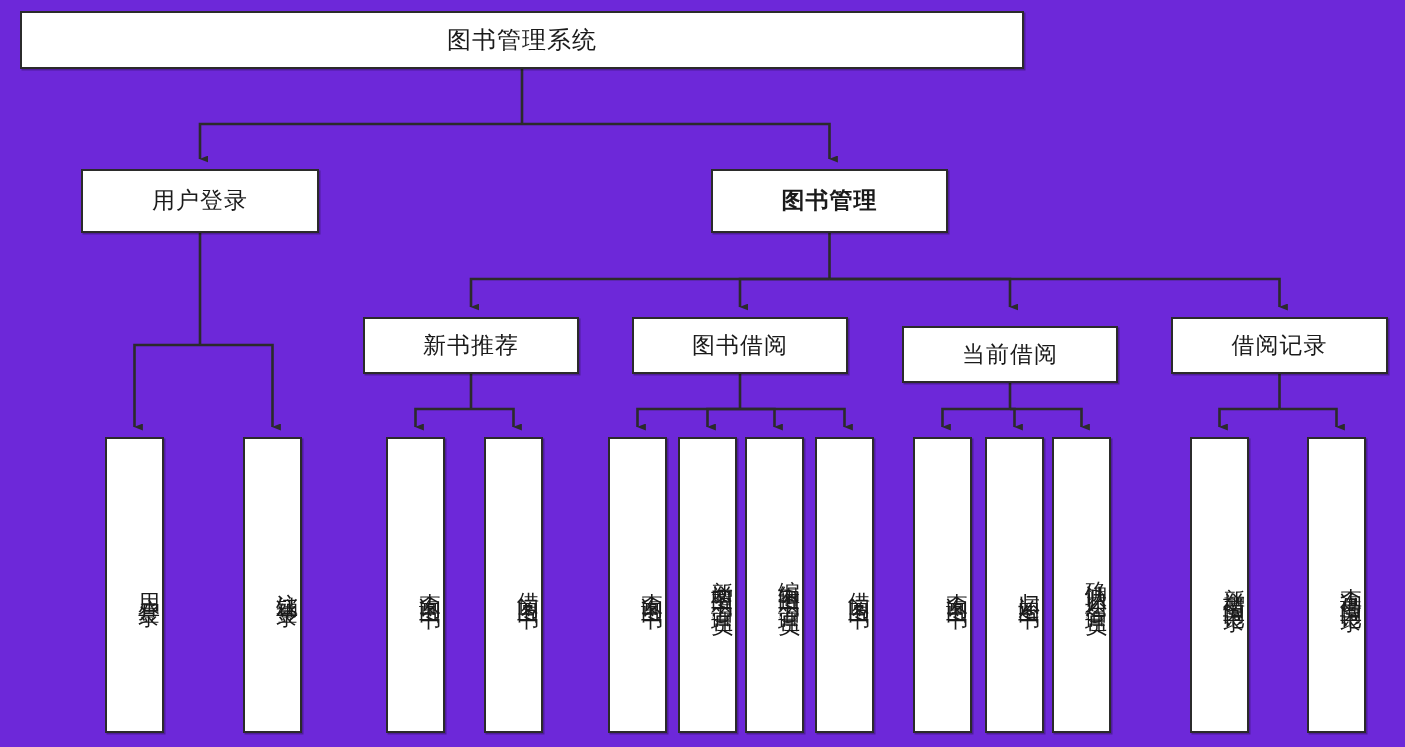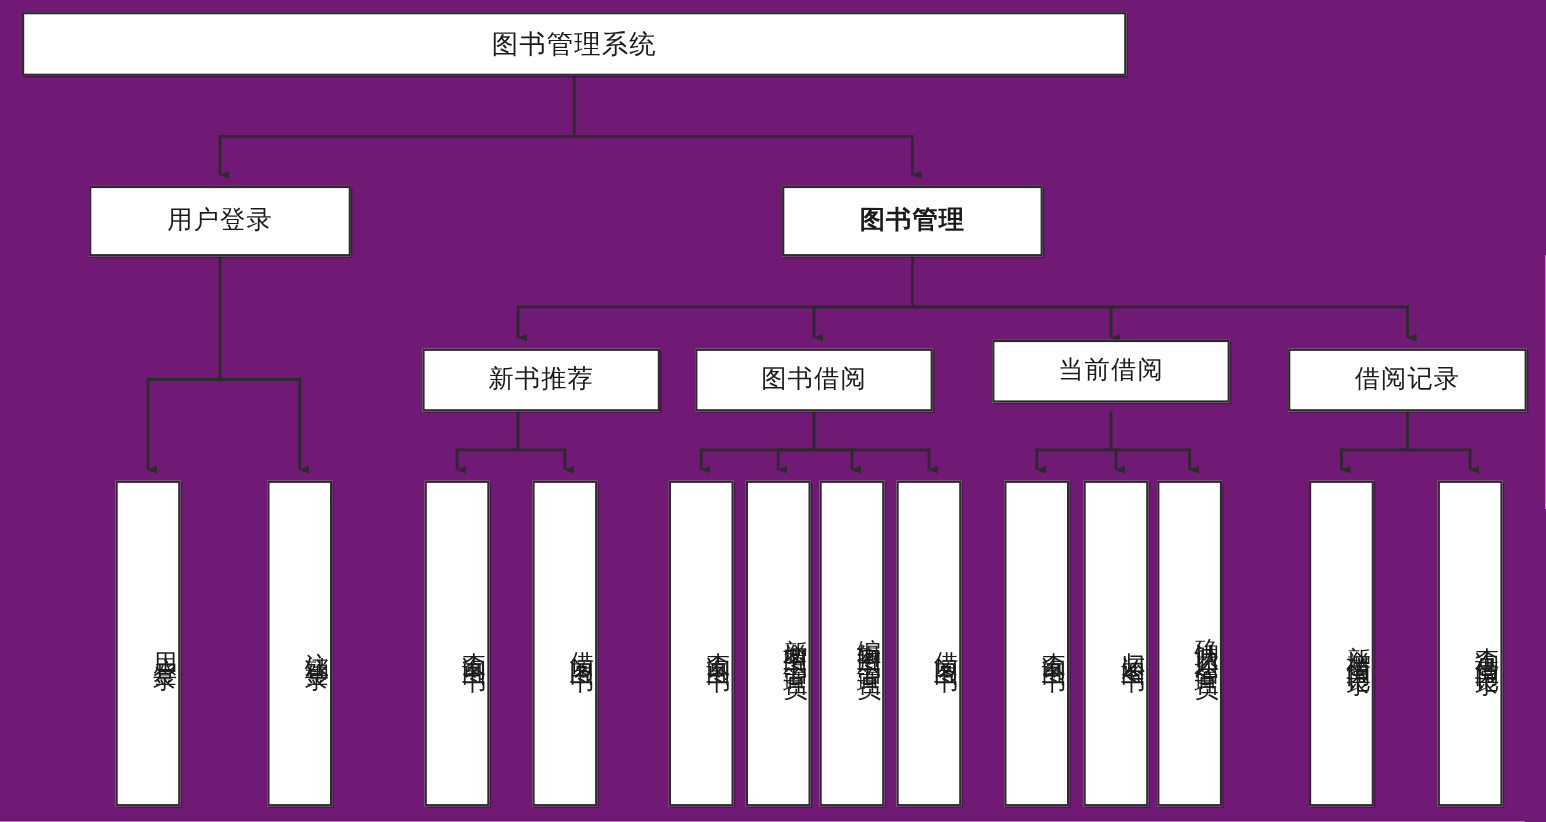--- a/index.html
+++ b/index.html
@@ -7,21 +7,21 @@
     padding: 0;
     background: #ffffff;
   }
   body {
     font-family: "DejaVu Sans", "Liberation Sans", sans-serif;
   }
   #canvas {
     position: relative;
     width: 1405px;
     height: 747px;
-    background: #701a75;
+    background: #6d28d9;
     overflow: hidden;
   }
   #edges {
     position: absolute;
     left: 0;
     top: 0;
     width: 1405px;
     height: 747px;
   }
   .node {
@@ -109,27 +109,27 @@
   <div id="node-layer">
       <div class="node horizontal root" style="left: 20px; top: 11px; width: 1004px; height: 58px;">
         <span class="node-label">图书管理系统</span>
       </div>
       <div class="node horizontal" style="left: 81px; top: 169px; width: 238px; height: 64px;">
         <span class="node-label">用户登录</span>
       </div>
       <div class="node horizontal" style="left: 711px; top: 169px; width: 237px; height: 64px; font-weight: bold;">
         <span class="node-label">图书管理</span>
       </div>
-      <div class="node horizontal" style="left: 384px; top: 317px; width: 216px; height: 57px;">
+      <div class="node horizontal" style="left: 363px; top: 317px; width: 216px; height: 57px;">
         <span class="node-label">新书推荐</span>
       </div>
       <div class="node horizontal" style="left: 632px; top: 317px; width: 216px; height: 57px;">
         <span class="node-label">图书借阅</span>
       </div>
-      <div class="node horizontal" style="left: 902px; top: 309px; width: 216px; height: 57px;">
+      <div class="node horizontal" style="left: 902px; top: 326px; width: 216px; height: 57px;">
         <span class="node-label">当前借阅</span>
       </div>
       <div class="node horizontal" style="left: 1171px; top: 317px; width: 217px; height: 57px;">
         <span class="node-label">借阅记录</span>
       </div>
       <div class="node vertical" style="left: 105px; top: 437px; width: 59px; height: 296px;">
         <span class="node-label">用户登录</span>
       </div>
       <div class="node vertical" style="left: 243px; top: 437px; width: 59px; height: 296px;">
         <span class="node-label">注销登录</span>

